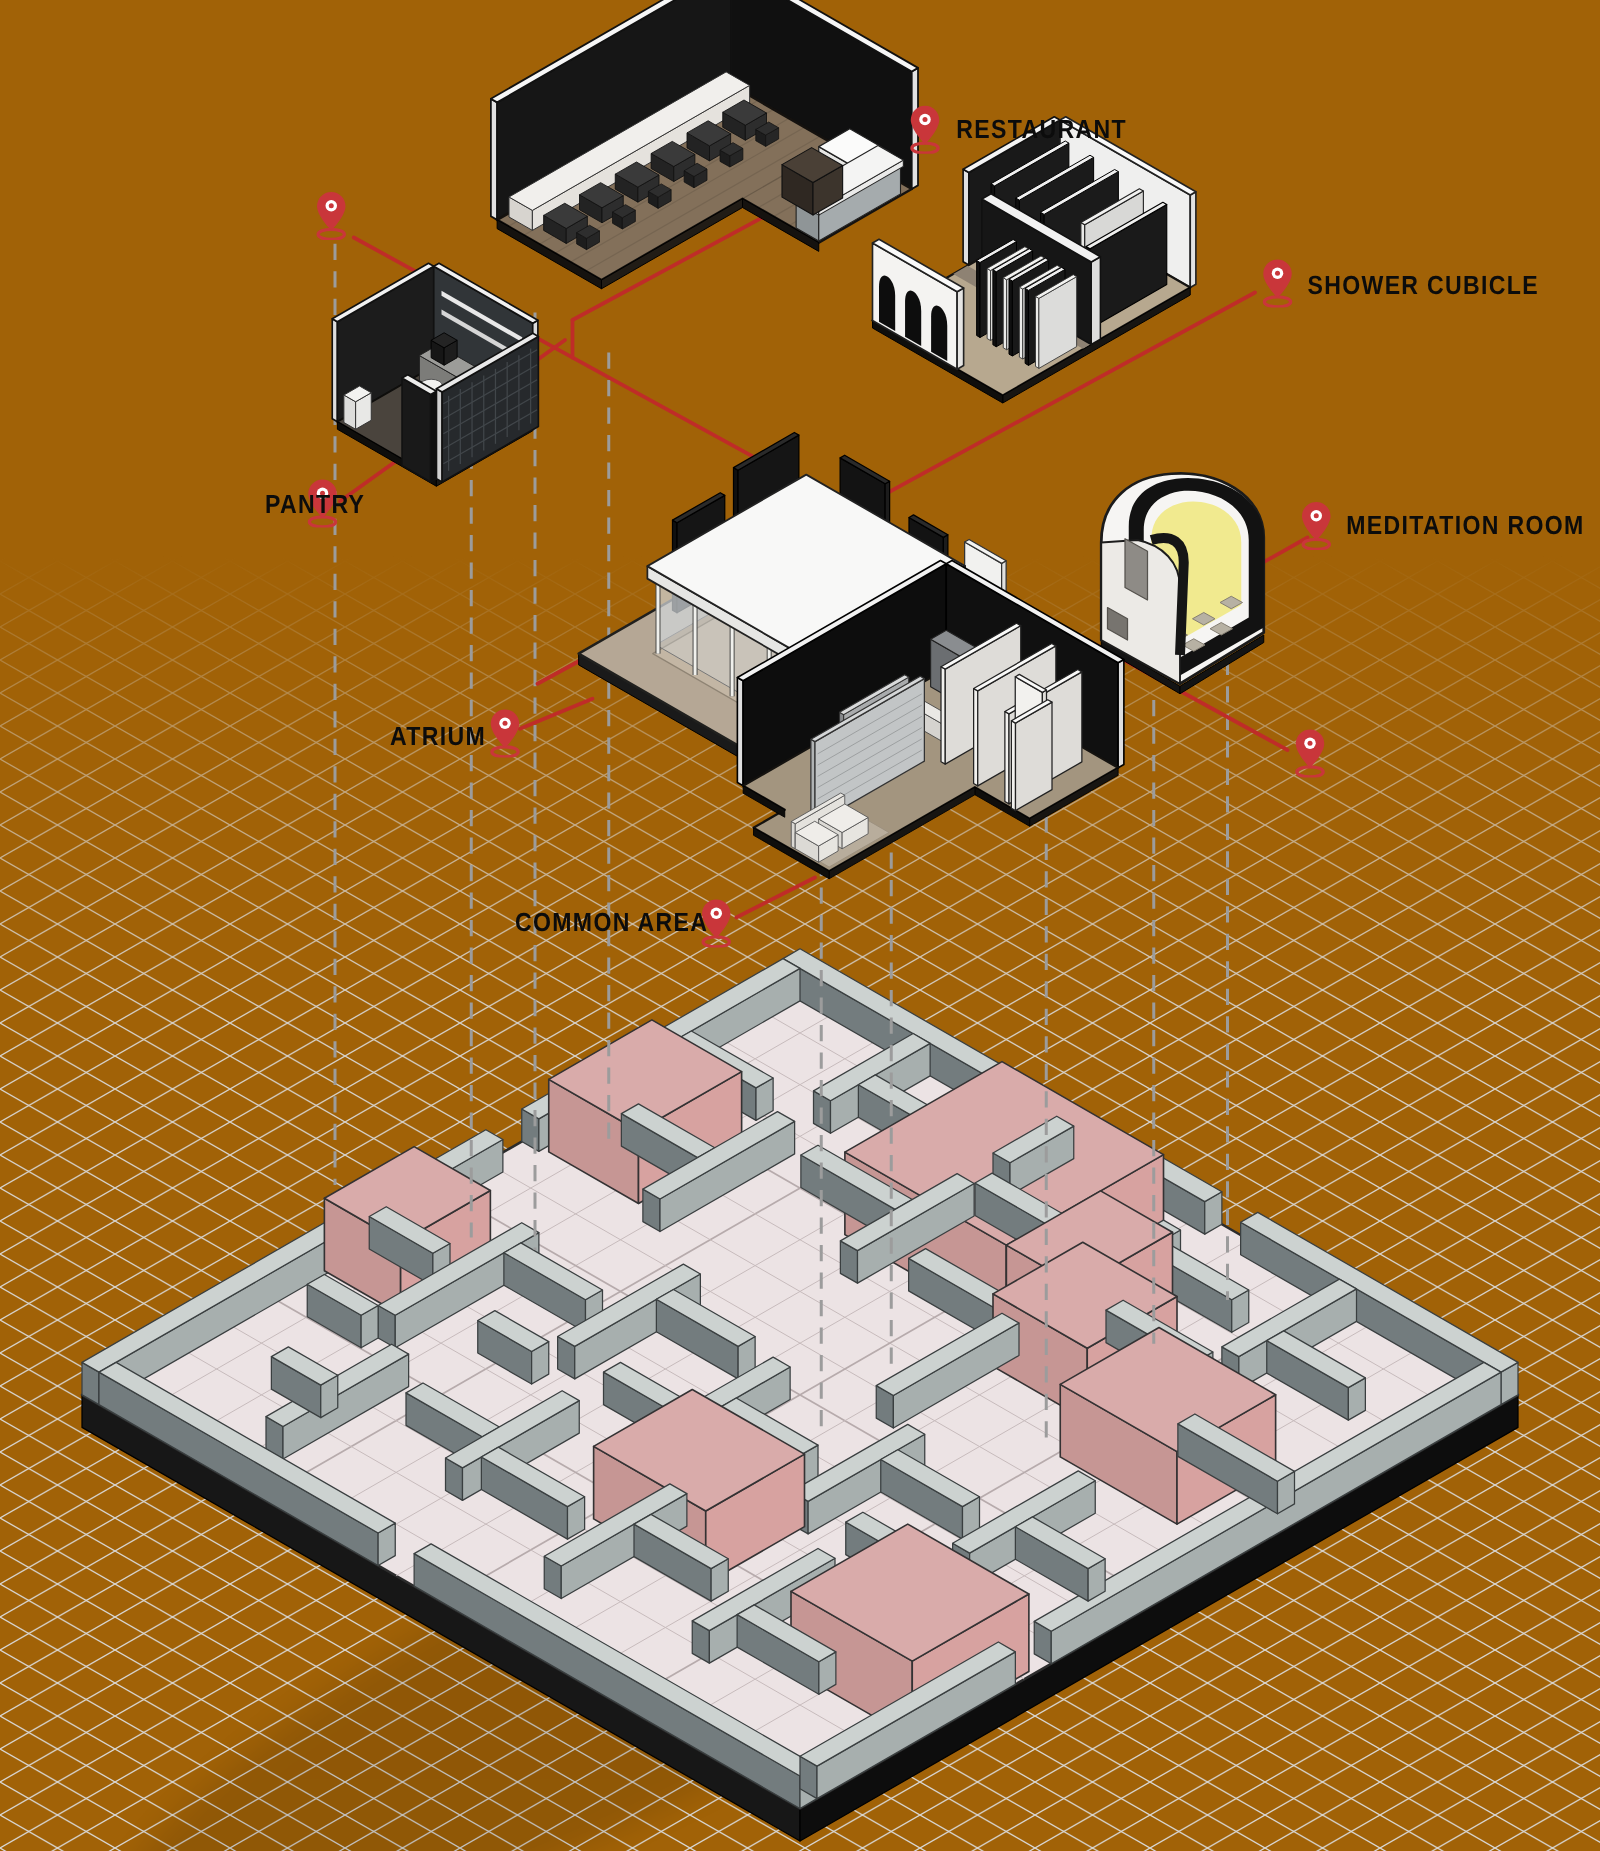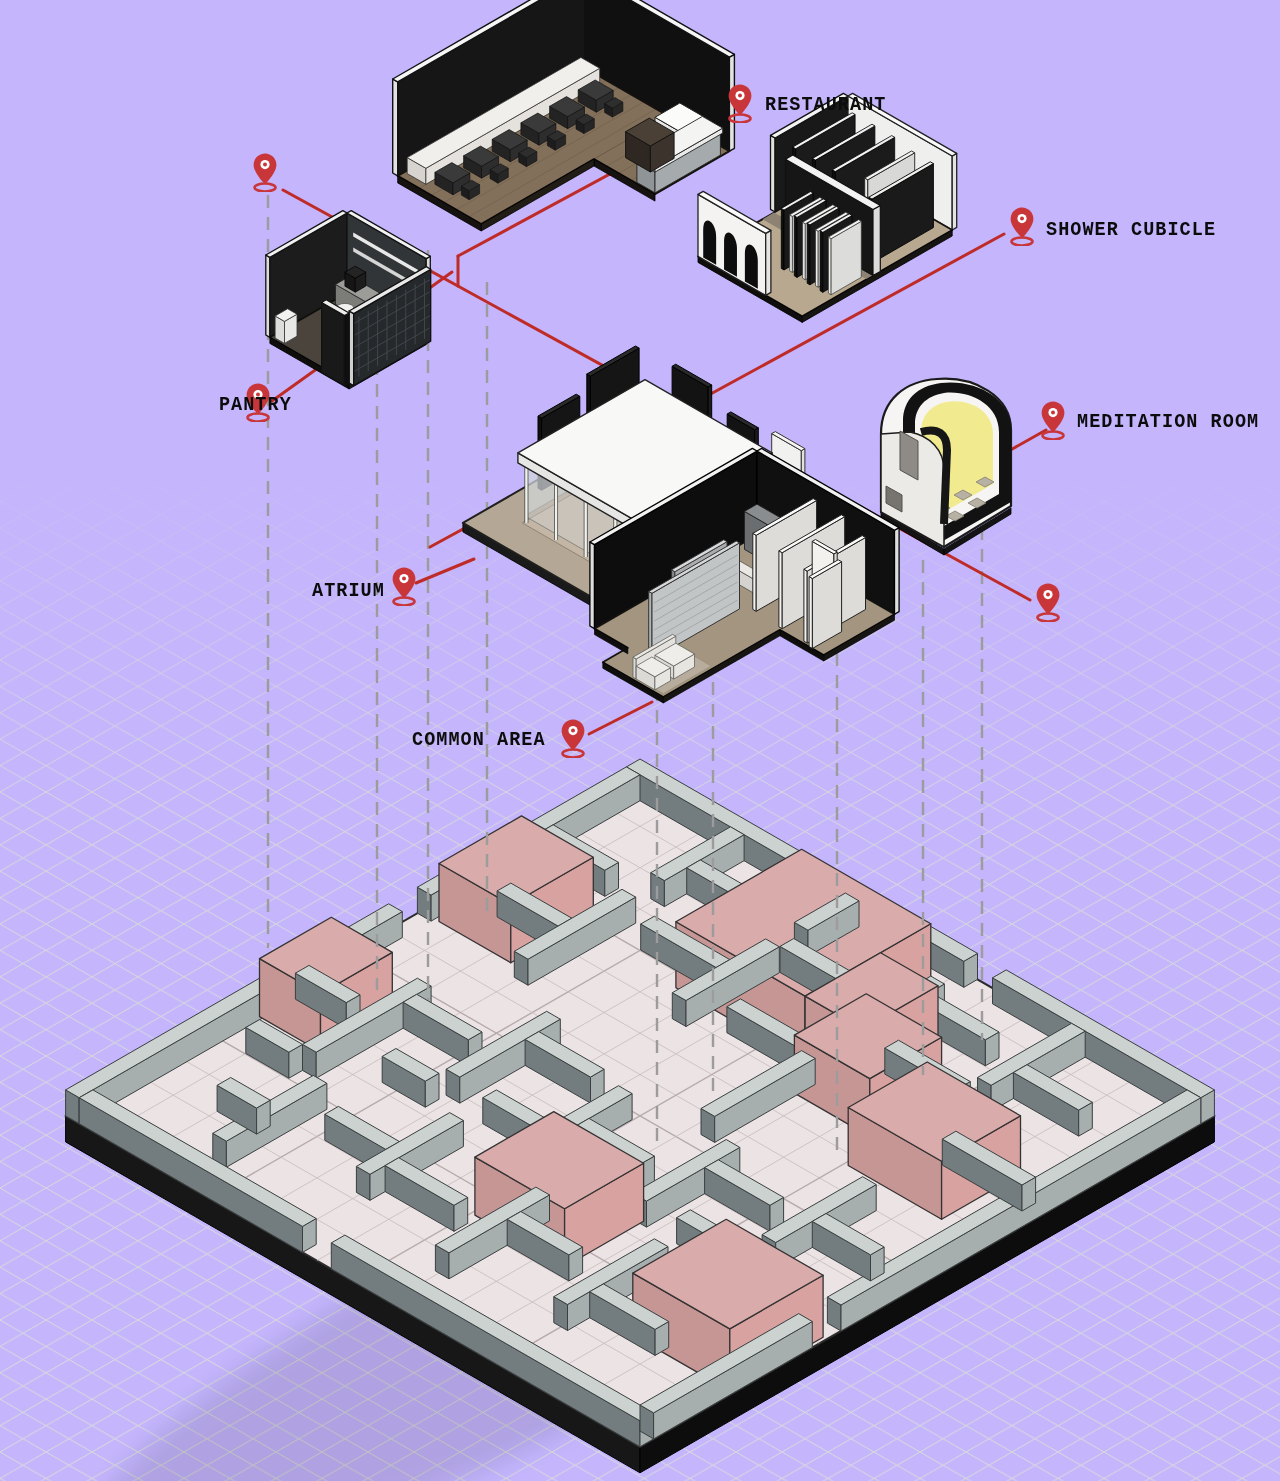--- a/index.html
+++ b/index.html
@@ -1,17 +1,17 @@
 <!DOCTYPE html>
 <html style="--ink: #0c0c0c;"><head>
 <meta charset="utf-8">
 <style>
   html,body{margin:0;padding:0;background:#ffffff;}
-  #stage{position:relative;width:1280px;height:1481px;overflow:hidden;background:#c4b5fd;
-         font-family:Liberation Mono, monospace;}
+  #stage{position:relative;width:1280px;height:1481px;overflow:hidden;background:#a16207;
+         font-family:Liberation Sans, sans-serif;}
   #scene{position:absolute;left:0;top:0;}
   .room-label{position:absolute;font-weight:700;font-size:21px;letter-spacing:1.2px;
               color:var(--ink,#0c0c0c);white-space:nowrap;
               transform:translateY(-50%) scaleX(.88);transform-origin:left center;}
   .room-label.anchor-right{transform-origin:right center;}
   .pin{position:absolute;width:30px;height:40px;}
   .pin svg{display:block;}
 </style>
 </head>
 <body>

